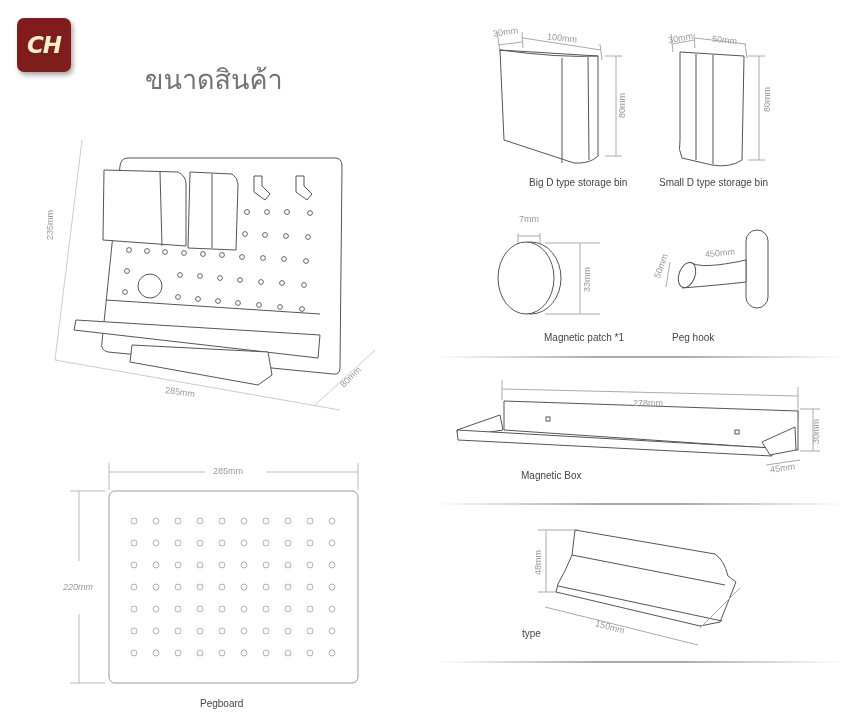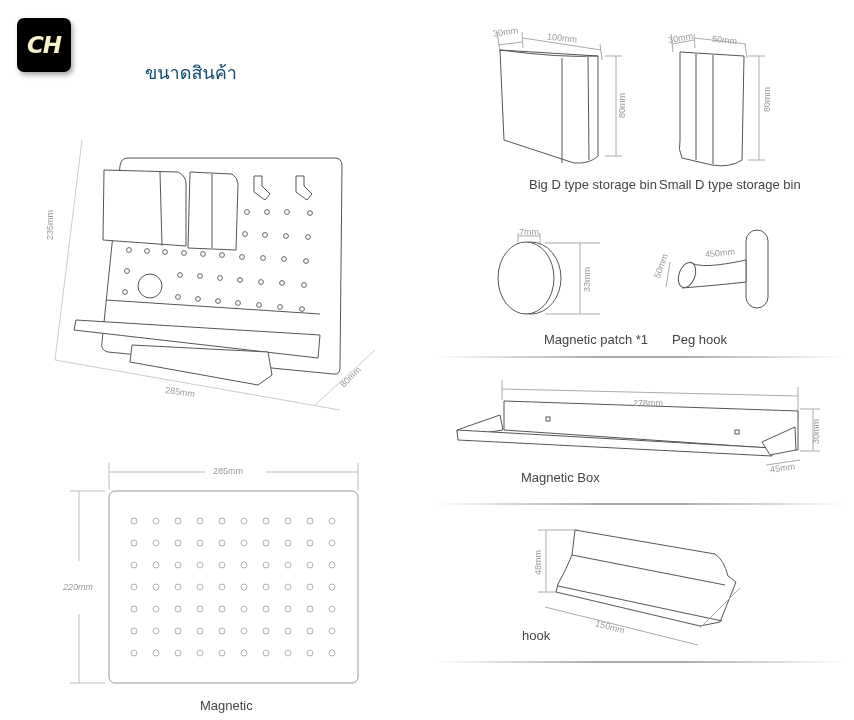--- a/index.html
+++ b/index.html
@@ -1,22 +1,22 @@
 <!DOCTYPE html>
 <html><head>
 <meta charset="utf-8">
 <style>
   html, body { margin:0; padding:0; background:#ffffff; }
   body { width:854px; height:720px; position:relative; overflow:hidden; font-family:"Liberation Sans", sans-serif; }
   .abs { position:absolute; }
-  .logo { left:17px; top:18px; width:54px; height:54px; background:#000000; border-radius:7px; box-shadow:2px 3px 5px rgba(0,0,0,0.35); display:flex; align-items:center; justify-content:center; }
+  .logo { left:17px; top:18px; width:54px; height:54px; background:#7f1d1d; border-radius:7px; box-shadow:2px 3px 5px rgba(0,0,0,0.35); display:flex; align-items:center; justify-content:center; }
   .logo span { color:#f7f1c8; font-family:"DejaVu Sans", sans-serif; font-weight:bold; font-size:23px; letter-spacing:-1px; font-style:italic; }
-  .title { left:145px; top:58px; font-size:18px; color:#0c4a6e; font-family:"DejaVu Sans", sans-serif; font-weight:300; }
+  .title { left:145px; top:58px; font-size:27px; color:#737373; font-family:"DejaVu Sans", sans-serif; font-weight:300; }
   .dim { font-size:9px; color:#9a9a9a; white-space:nowrap; }
-  .cap { font-size:13px; color:#444; white-space:nowrap; }
+  .cap { font-size:10px; color:#444; white-space:nowrap; }
   .sep { height:2px; background:linear-gradient(to right, rgba(180,180,180,0), #aaaaaa 40%, #aaaaaa 60%, rgba(180,180,180,0)); }
   svg { position:absolute; left:0; top:0; }
 </style>
 </head>
 <body>
 
 <div class="abs logo">
   <span>CH</span>
 </div>
 
@@ -250,40 +250,40 @@
 <div class="abs sep" style="left:435px; top:356px; width:410px;"></div>
 <div class="abs sep" style="left:435px; top:503px; width:410px;"></div>
 <div class="abs sep" style="left:435px; top:661px; width:410px;"></div>
 
 <div class="abs dim" style="left:45px; top:240px; transform:rotate(-90deg); transform-origin:left top;">235mm</div>
 <div class="abs dim" style="left:165px; top:387px; transform:rotate(8deg);">285mm</div>
 <div class="abs dim" style="left:338px; top:372px; transform:rotate(-45deg);">80mm</div>
 
 <div class="abs dim" style="left:213px; top:466px;">285mm</div>
 <div class="abs dim" style="left:63px; top:582px;font-style:italic;">220mm</div>
-<div class="abs cap" style="left:200px; top:698px;">Magnetic</div>
+<div class="abs cap" style="left:200px; top:698px;">Pegboard</div>
 
 <div class="abs dim" style="left:493px; top:27px; transform:rotate(-8deg);">30mm</div>
 <div class="abs dim" style="left:547px; top:33px; transform:rotate(6deg);">100mm</div>
 <div class="abs dim" style="left:617px; top:118px; transform:rotate(-90deg); transform-origin:left top;">80mm</div>
 <div class="abs cap" style="left:529px; top:177px;">Big D type storage bin</div>
 
 <div class="abs dim" style="left:668px; top:33px; transform:rotate(-10deg);">30mm</div>
 <div class="abs dim" style="left:712px; top:35px; transform:rotate(6deg);">50mm</div>
 <div class="abs dim" style="left:762px; top:112px; transform:rotate(-90deg); transform-origin:left top;">80mm</div>
 <div class="abs cap" style="left:659px; top:177px;">Small D type storage bin</div>
 
-<div class="abs dim" style="left:519px; top:227px;text-align:right;">7mm</div>
+<div class="abs dim" style="left:519px; top:214px;text-align:right;">7mm</div>
 <div class="abs dim" style="left:582px; top:292px; transform:rotate(-90deg); transform-origin:left top;">33mm</div>
 <div class="abs cap" style="left:544px; top:332px;text-align:center;">Magnetic patch *1</div>
 
 <div class="abs dim" style="left:652px; top:276px; transform:rotate(-70deg); transform-origin:left top;">50mm</div>
 <div class="abs dim" style="left:705px; top:248px; transform:rotate(-6deg);">450mm</div>
 <div class="abs cap" style="left:672px; top:332px;">Peg hook</div>
 
 <div class="abs dim" style="left:633px; top:398px;">278mm</div>
 <div class="abs dim" style="left:811px; top:444px; transform:rotate(-90deg); transform-origin:left top;">30mm</div>
 <div class="abs dim" style="left:770px; top:463px; transform:rotate(-8deg);">45mm</div>
 <div class="abs cap" style="left:521px; top:470px;">Magnetic Box</div>
 
 <div class="abs dim" style="left:533px; top:575px; transform:rotate(-90deg); transform-origin:left top;">48mm</div>
 <div class="abs dim" style="left:595px; top:622px; transform:rotate(15deg);">150mm</div>
-<div class="abs cap" style="left:522px; top:628px;">hook</div>
+<div class="abs cap" style="left:522px; top:628px;">type</div>
 
 </body></html>

